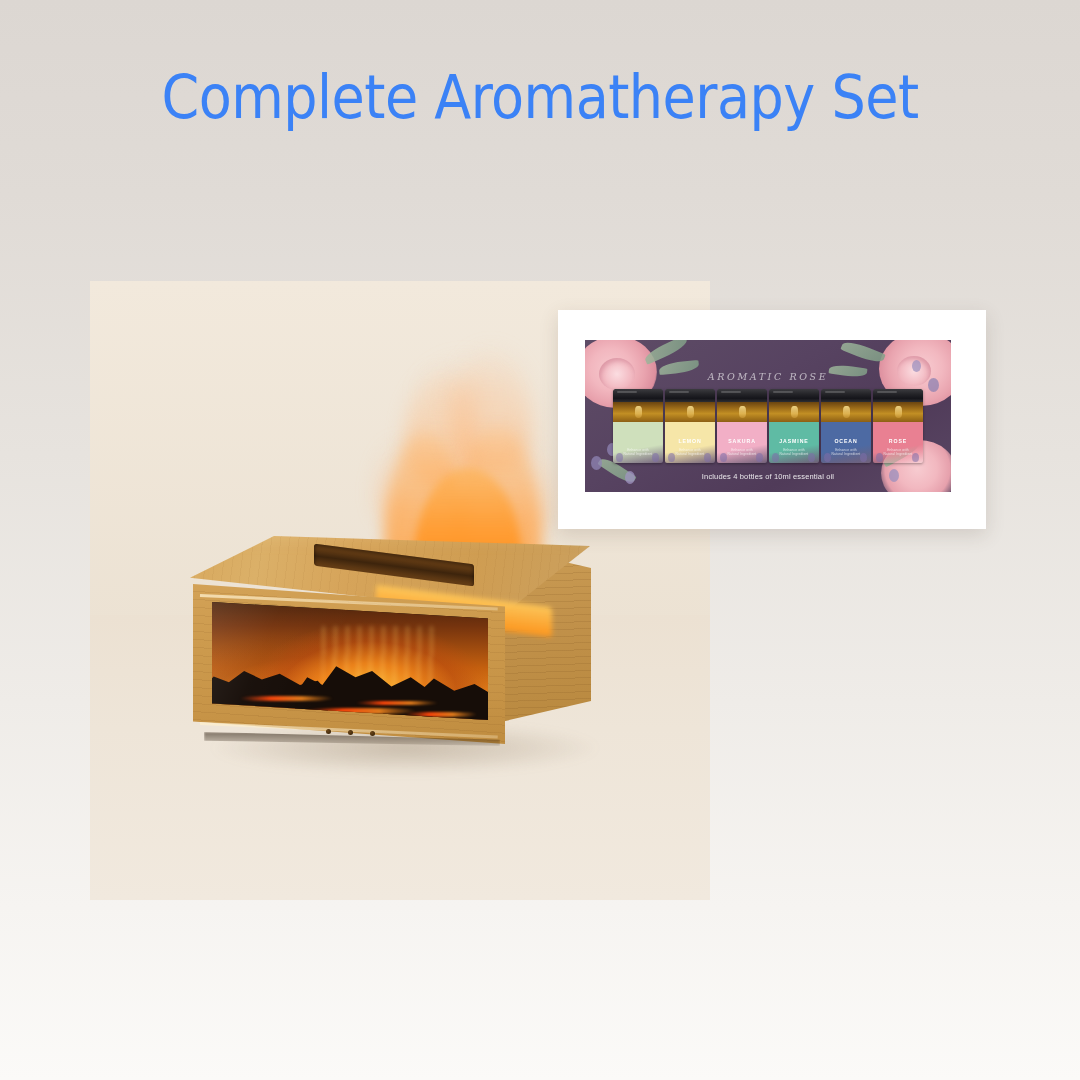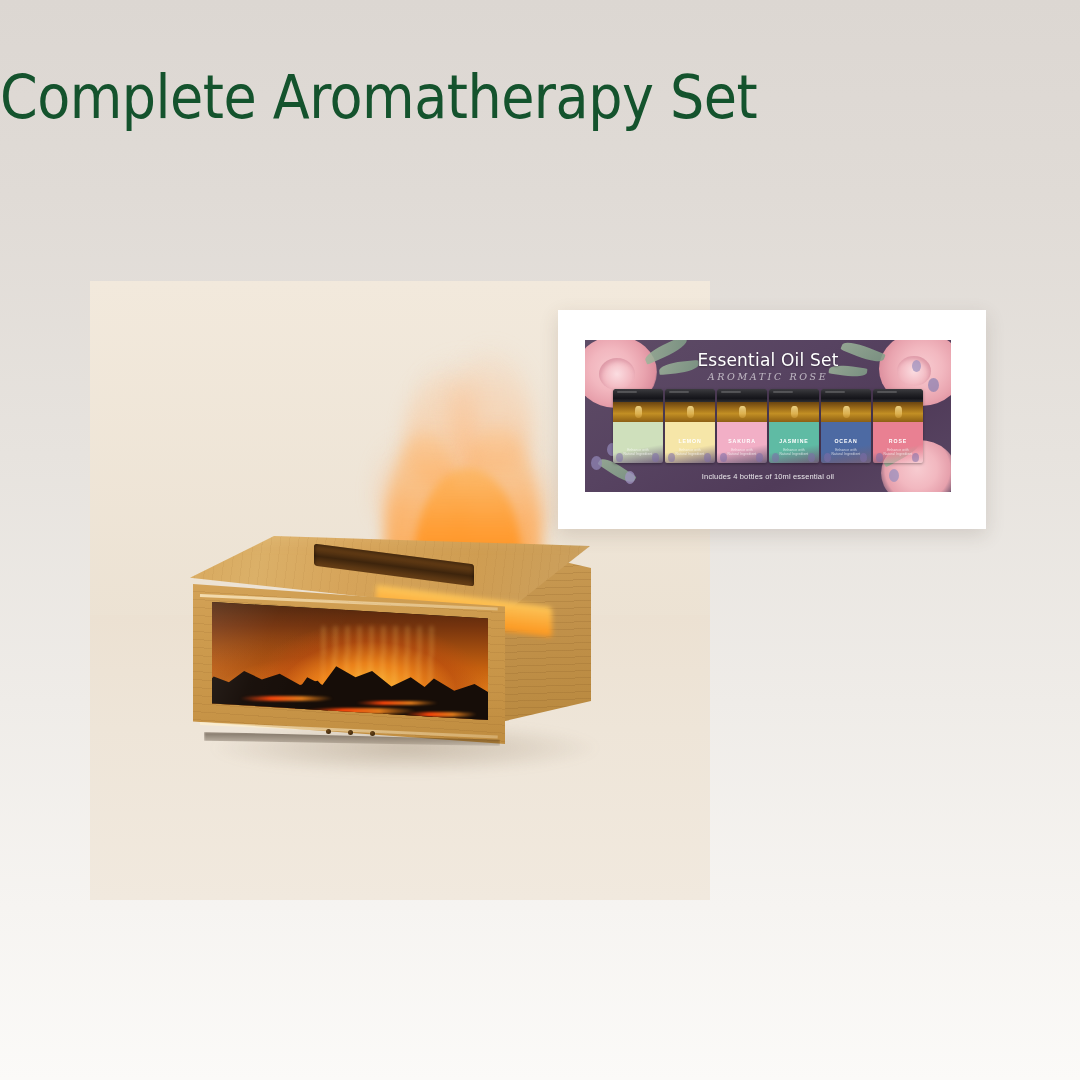--- a/index.html
+++ b/index.html
@@ -6,24 +6,25 @@
   body{
     width:1080px;height:1080px;overflow:hidden;
     font-family:"Liberation Sans", sans-serif;
     background:linear-gradient(180deg,#dcd7d2 0%,#e0dbd6 18%,#e7e3de 42%,#efece8 65%,#f6f4f1 84%,#fbfaf8 100%);
     position:relative;
   }
 
   
   #page-title{
     position:absolute;left:0;top:62px;width:1080px;
+    text-align:center;
     font-size:60px;
     font-weight:400;
     letter-spacing:-0.5px;
-    color:#14532d;
+    color:#3b82f6;
     font-family:"DejaVu Sans Condensed","Liberation Sans",sans-serif;
     white-space:nowrap;
   }
 
   
   #diffuser-panel{
     position:absolute;left:90px;top:281px;width:620px;height:619px;
     background:linear-gradient(160deg,#f0e7da 0%,#ece2d4 35%,#e8dece 62%,#eadfd0 100%);
     overflow:hidden;
   }
@@ -380,21 +381,20 @@
     <div class="floral leaf" id="leaf-4"></div>
     <div class="floral leaf" id="leaf-5"></div>
     <div class="floral leaf" id="leaf-6"></div>
     <div class="floral sprig" id="sprig-1"></div>
     <div class="floral sprig" id="sprig-2"></div>
     <div class="floral sprig" id="sprig-3"></div>
     <div class="floral sprig" id="sprig-4"></div>
     <div class="floral sprig" id="sprig-5"></div>
     <div class="floral sprig" id="sprig-6"></div>
 
-    <div id="box-title">Essential Oil Set</div>
     <div id="box-subtitle">AROMATIC ROSE</div>
 
     <div id="bottle-row">
         <div class="bottle">
           <div class="bottle-cap"></div>
           <div class="bottle-glass"></div>
           <div class="bottle-label" style="background: linear-gradient(170deg, rgb(207, 224, 188) 0%, rgb(207, 224, 188) 62%, rgba(255, 255, 255, 0.18) 100%);">
             <div class="bottle-name" style="color: rgb(123, 140, 106);"></div>
             <div class="bottle-sub">Enhance with<br>Natural Ingredient</div>
             <div class="label-sprig" style="left: 6%;"></div>

